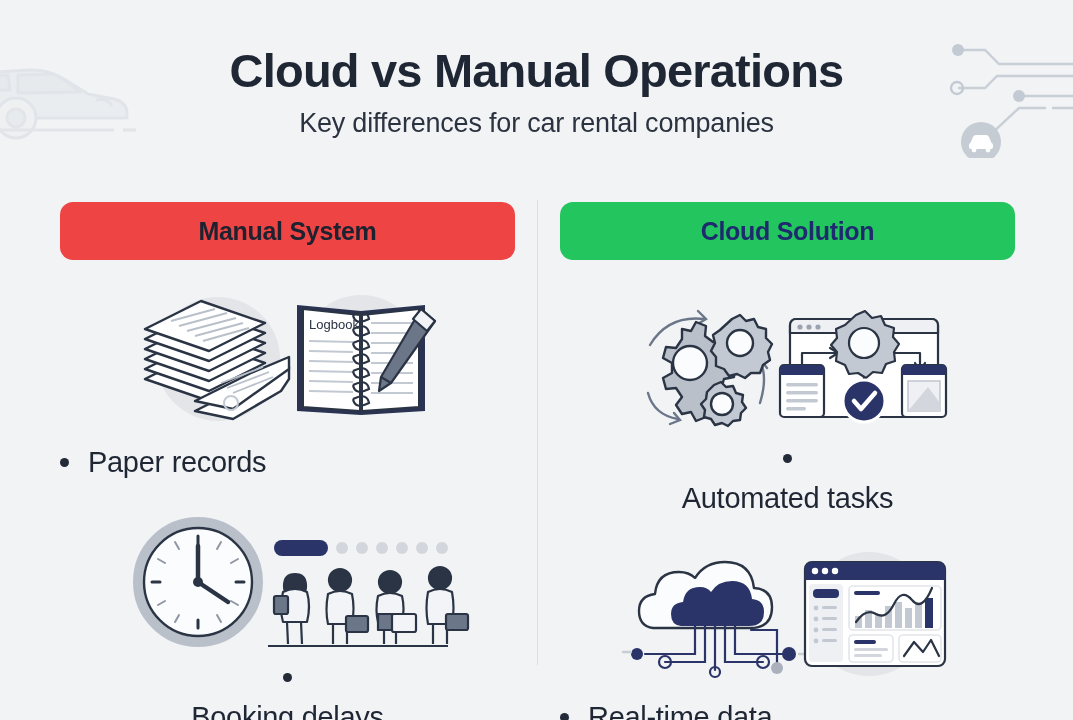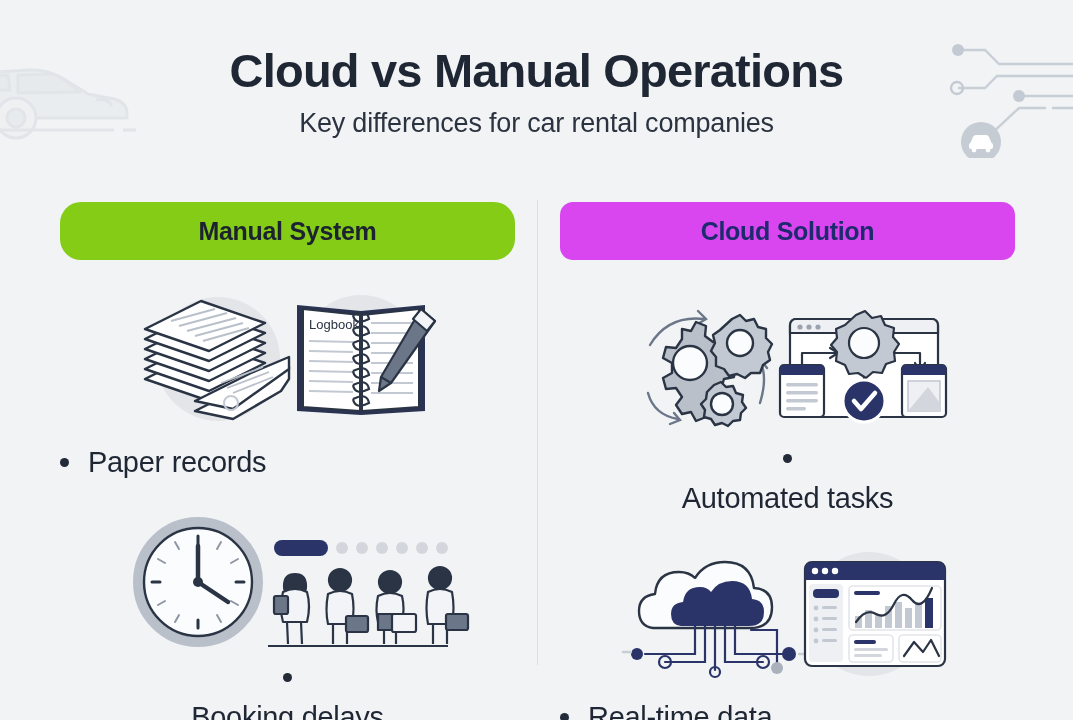--- a/index.html
+++ b/index.html
@@ -37,22 +37,22 @@
   
   .col { position: absolute; top: 202px; width: 455px; }
   .col-left  { left: 60px; }
   .col-right { left: 560px; }
 
   .col-head {
     height: 58px; border-radius: 13px;
     display: flex; align-items: center; justify-content: center;
     font-size: 25px; font-weight: 700; letter-spacing: -0.3px;
   }
-  .col-left  .col-head { background: #84cc16; color: #1c2230; border-radius: 21px; }
-  .col-right .col-head { background: #d946ef; color: #1e2a6e; }
+  .col-left  .col-head { background: #ef4444; color: #1c2230; }
+  .col-right .col-head { background: #22c55e; color: #1e2a6e; }
 
   .block { position: relative; }
   .block-art {
     position: relative; height: 150px;
     display: flex; align-items: center; justify-content: center;
   }
   .block-art svg { display: block; overflow: visible; }
 
   .bullet {
     display: flex; align-items: center; justify-content: flex-start;

